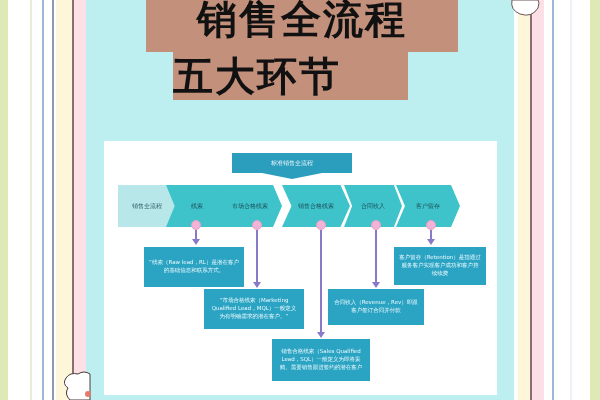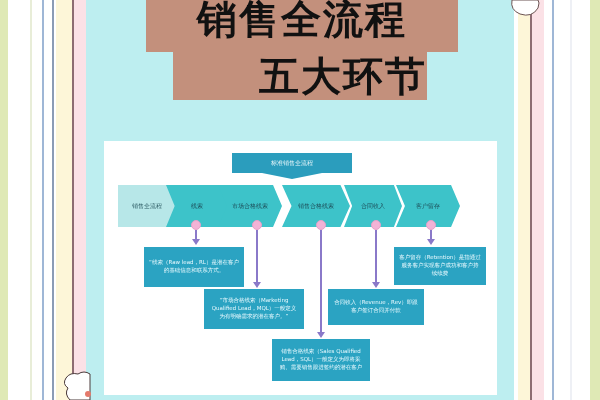--- a/index.html
+++ b/index.html
@@ -17,23 +17,23 @@
   }
   .title-block {
     position: absolute; left: 145px; top: 0; width: 300px; height: 100px;
   }
   .title-row1 {
     position: absolute; left: 44px; top: 0; width: 312px; height: 52px;
     background: #c3907c;
     display: flex; align-items: center; justify-content: center;
   }
   .title-row2 {
-    position: absolute; left: 73px; top: 52px; width: 254px; height: 48px;
+    position: absolute; left: 73px; top: 52px; width: 235px; height: 48px;
     background: #c3907c;
-    display: flex; align-items: center; justify-content: flex-end;
+    display: flex; align-items: center; justify-content: flex-start;
   }
   .title-text {
     font-family: "DejaVu Sans", sans-serif;
     font-weight: 900; color: #111; font-size: 40px; letter-spacing: 2px;
     line-height: 1;
   }
   .title-row1 .title-text { margin-top: -14px; }
 
   
   .panel {

